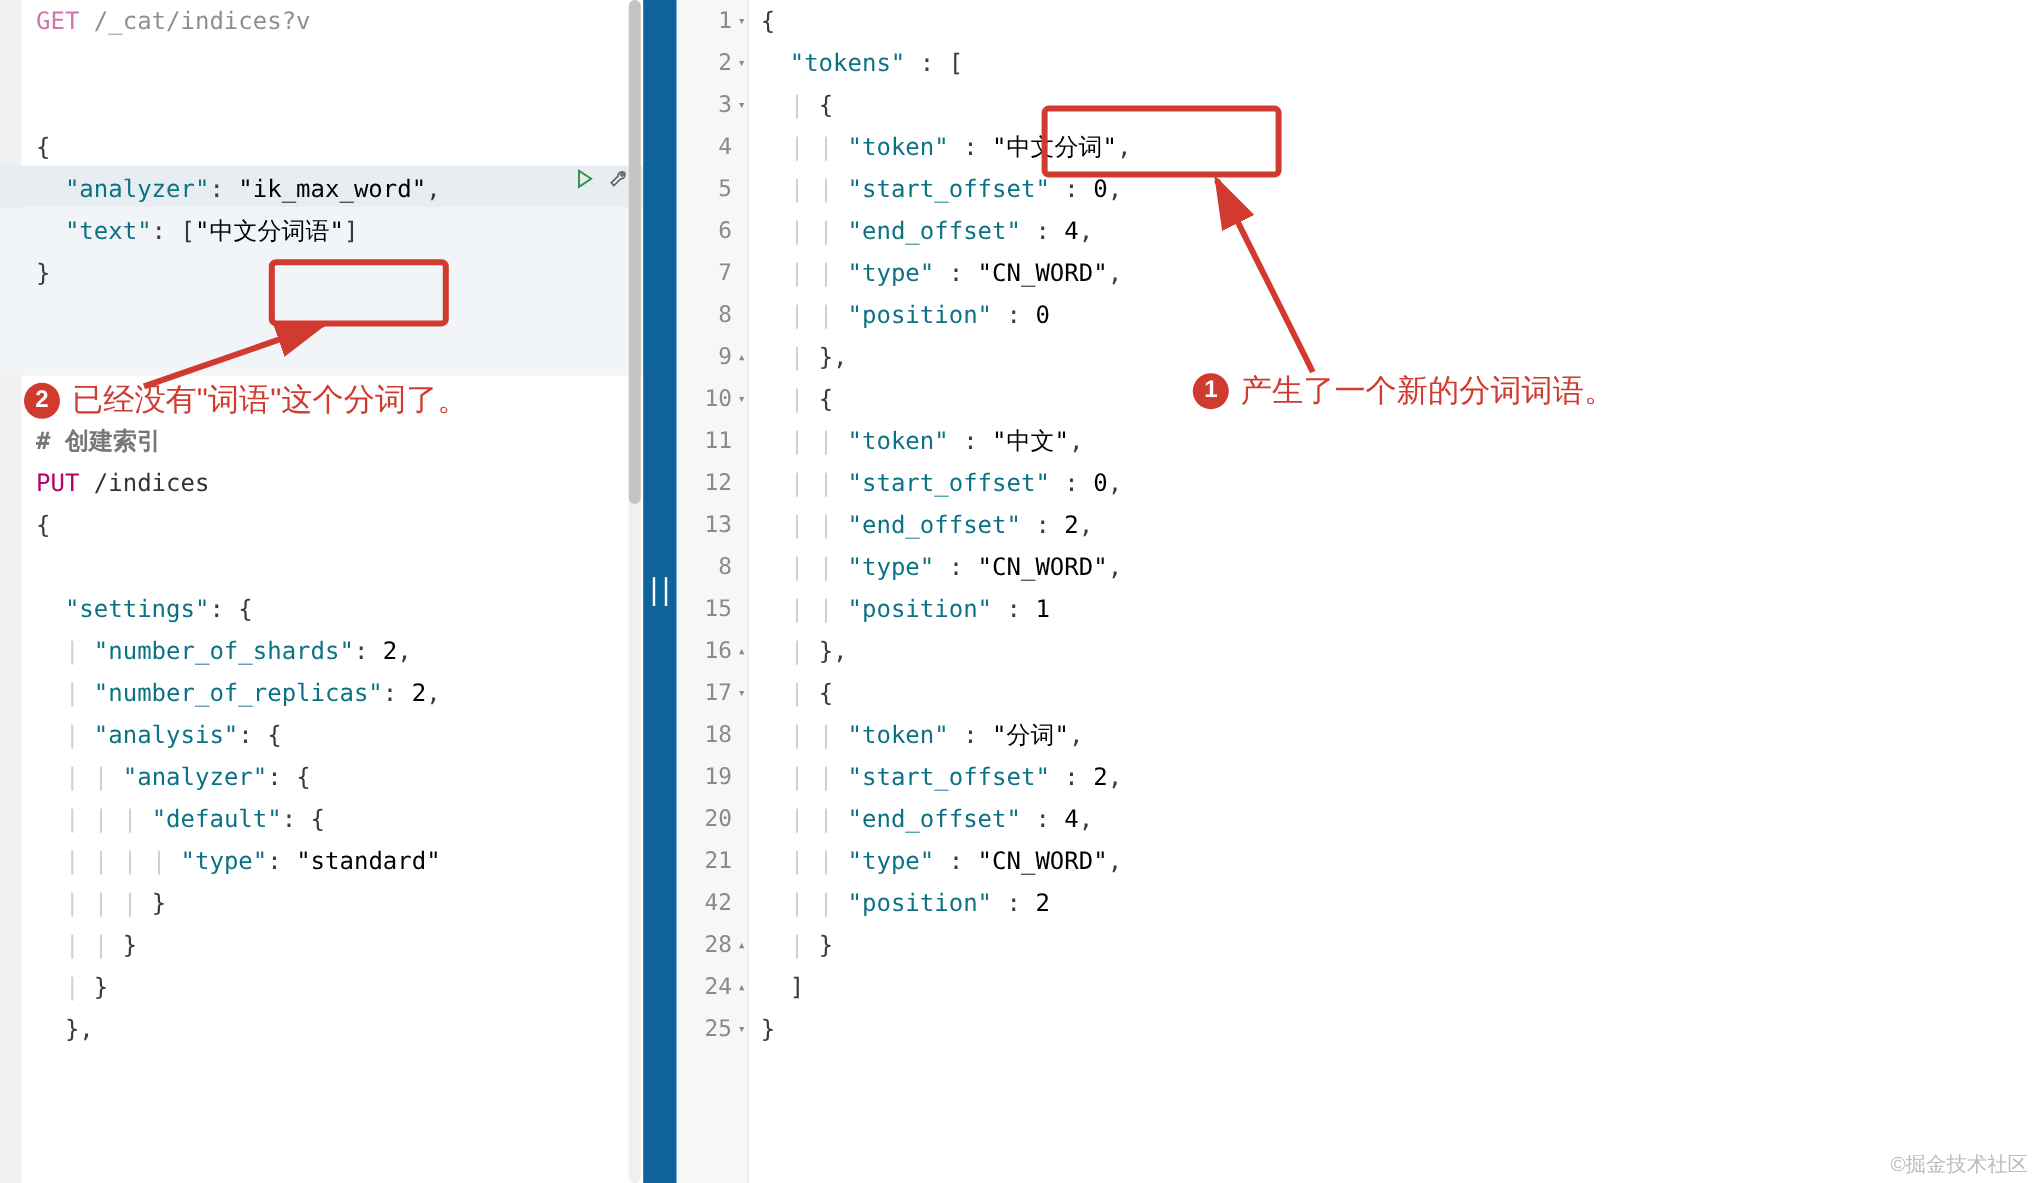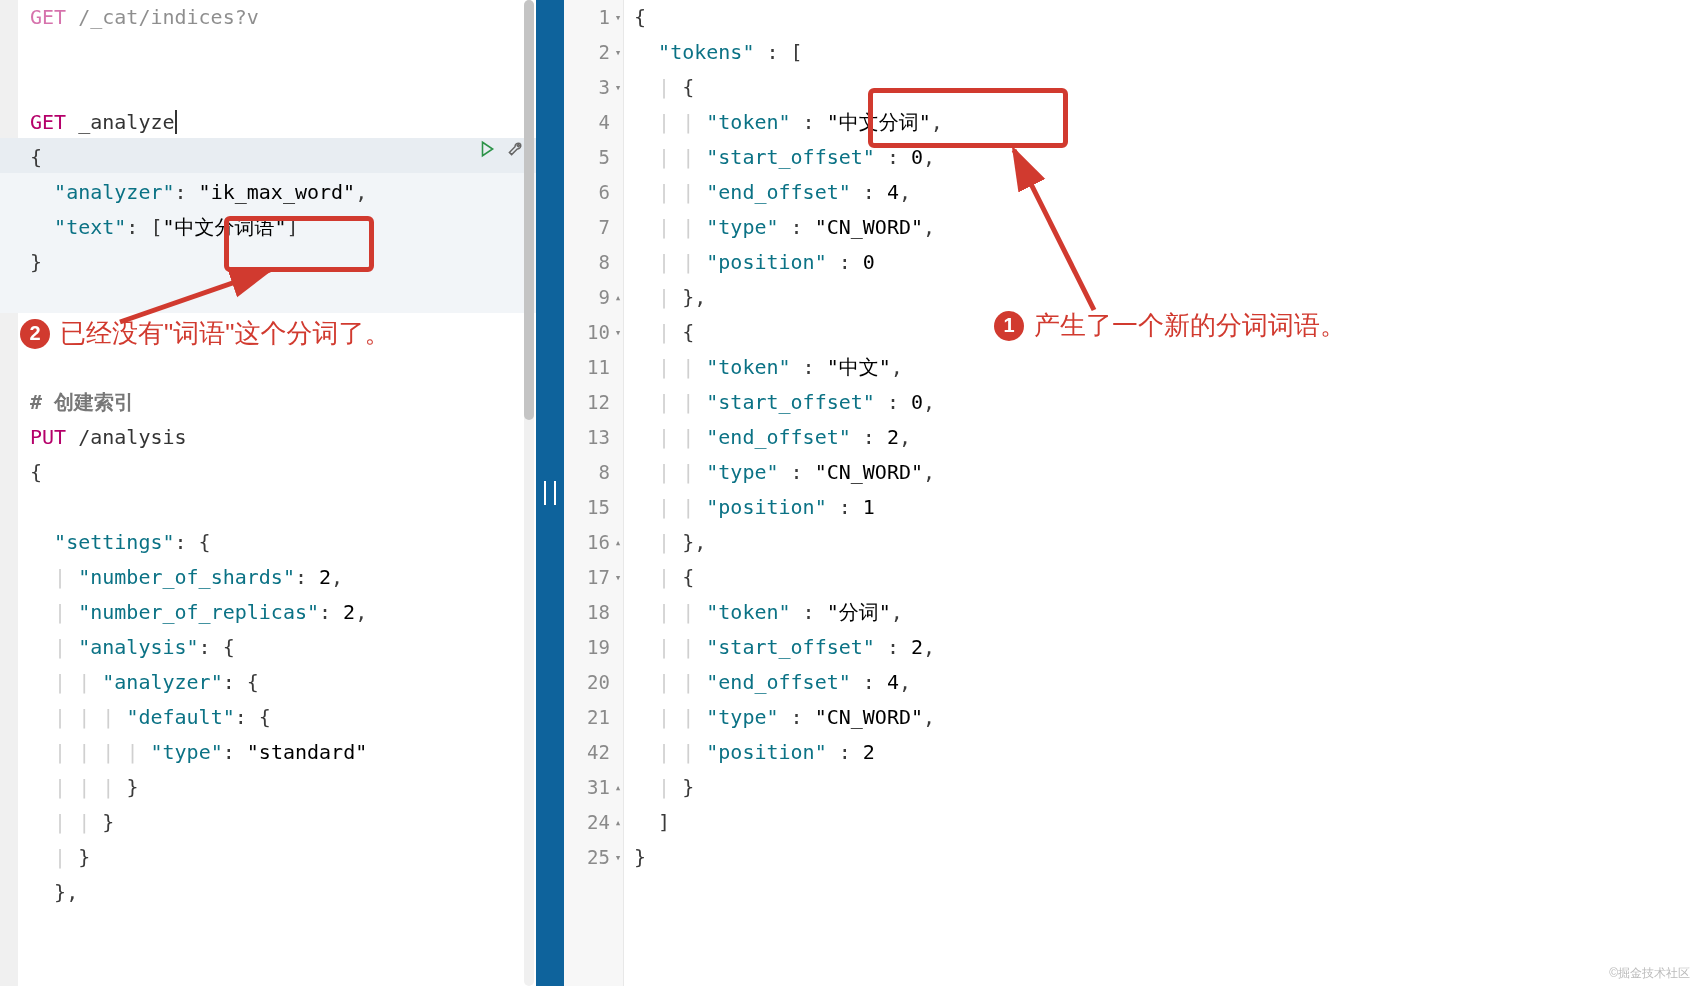--- a/index.html
+++ b/index.html
@@ -146,49 +146,48 @@
 }
 .v-thumb {
   width: 10px;
   background: #c4c4c4;
   border-radius: 5px;
 }
 .watermark {
   position: absolute;
   right: 6px;
   bottom: 4px;
-  font-size: 12px;
+  font-size: 17px;
   color: #bbb;
   font-family: sans-serif;
 }
 </style>
 </head>
 <body>
 
 <div class="container">
 
   <div class="pane-left">
     <div class="gutter"></div>
     <div class="hl-line" style="top:138px;"></div>
     <div class="hl-block" style="top:173px;height:140px;"></div>
 
     <div class="code-left" id="left-code">
         <div class="code-line" style="opacity: 0.55;"><span class="method">GET</span> <span class="path">/_cat/indices?v</span></div>
         <div class="code-line">&nbsp;</div>
         <div class="code-line">&nbsp;</div>
-        <div class="code-line"><span class="method">GET</span> <span class="path">_analyze</span><span class="cursor"></span></div>
         <div class="code-line"><span class="punct">{</span></div>
         <div class="code-line">  <span class="key">"analyzer"</span><span class="punct">:</span> "ik_max_word"<span class="punct">,</span></div>
         <div class="code-line">  <span class="key">"text"</span><span class="punct">:</span> <span class="punct">[</span>"中文分词语"<span class="punct">]</span></div>
         <div class="code-line"><span class="punct">}</span></div>
         <div class="code-line">&nbsp;</div>
         <div class="code-line">&nbsp;</div>
         <div class="code-line">&nbsp;</div>
         <div class="code-line"><span class="comment"># 创建索引</span></div>
-        <div class="code-line"><span class="method">PUT</span> <span class="path">/analysis</span></div>
+        <div class="code-line"><span class="method">PUT</span> <span class="path">/indices</span></div>
         <div class="code-line"><span class="punct">{</span></div>
         <div class="code-line"></div>
         <div class="code-line">  <span class="key">"settings"</span><span class="punct">:</span> <span class="punct">{</span></div>
         <div class="code-line">  <span class="guide">|</span> <span class="key">"number_of_shards"</span><span class="punct">:</span> 2<span class="punct">,</span></div>
         <div class="code-line">  <span class="guide">|</span> <span class="key">"number_of_replicas"</span><span class="punct">:</span> 2<span class="punct">,</span></div>
         <div class="code-line">  <span class="guide">|</span> <span class="key">"analysis"</span><span class="punct">:</span> <span class="punct">{</span></div>
         <div class="code-line">  <span class="guide">|</span> <span class="guide">|</span> <span class="key">"analyzer"</span><span class="punct">:</span> <span class="punct">{</span></div>
         <div class="code-line">  <span class="guide">|</span> <span class="guide">|</span> <span class="guide">|</span> <span class="key">"default"</span><span class="punct">:</span> <span class="punct">{</span></div>
         <div class="code-line">  <span class="guide">|</span> <span class="guide">|</span> <span class="guide">|</span> <span class="guide">|</span> <span class="key">"type"</span><span class="punct">:</span> "standard"</div>
         <div class="code-line">  <span class="guide">|</span> <span class="guide">|</span> <span class="guide">|</span> <span class="punct">}</span></div>
@@ -250,21 +249,21 @@
         <div>13</div>
         <div>8</div>
         <div>15</div>
         <div>16</div>
         <div>17</div>
         <div>18</div>
         <div>19</div>
         <div>20</div>
         <div>21</div>
         <div>42</div>
-        <div>31</div>
+        <div>28</div>
         <div>24</div>
         <div>25</div>
       </div>
     <div class="fold-col" id="right-folds">
         <div>▾</div>
         <div>▾</div>
         <div>▾</div>
         <div></div>
         <div></div>
         <div></div>

